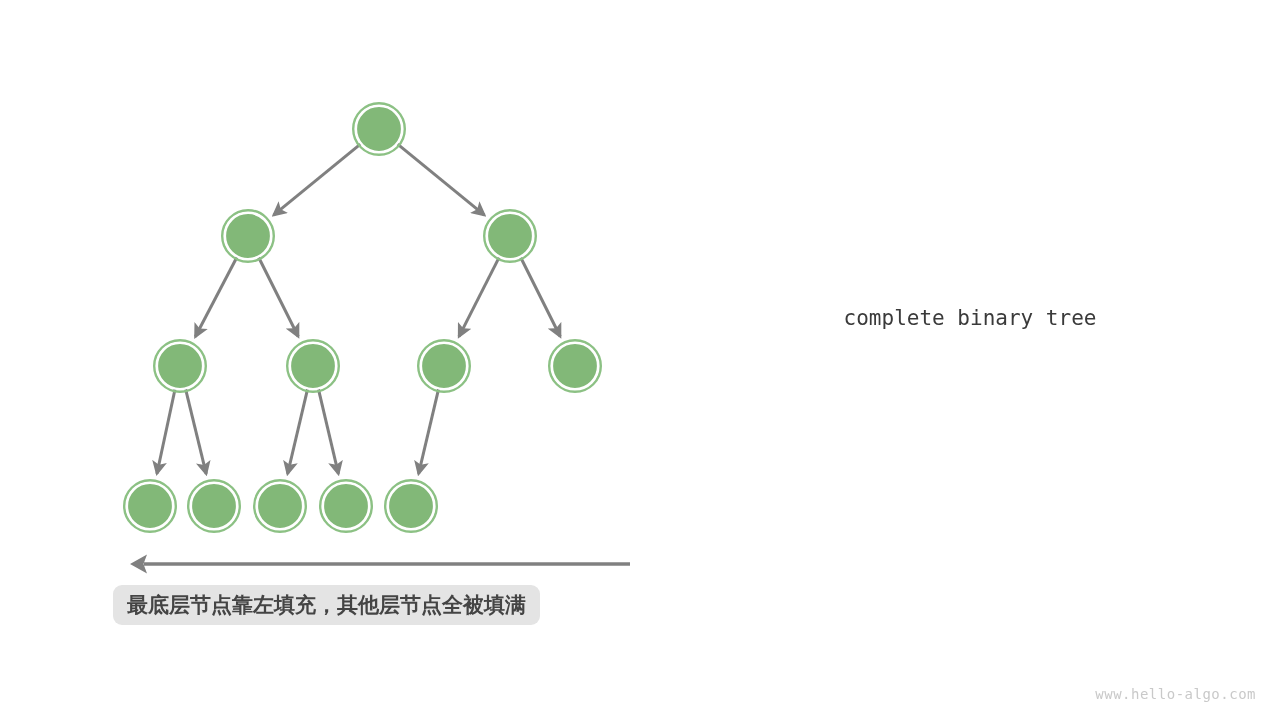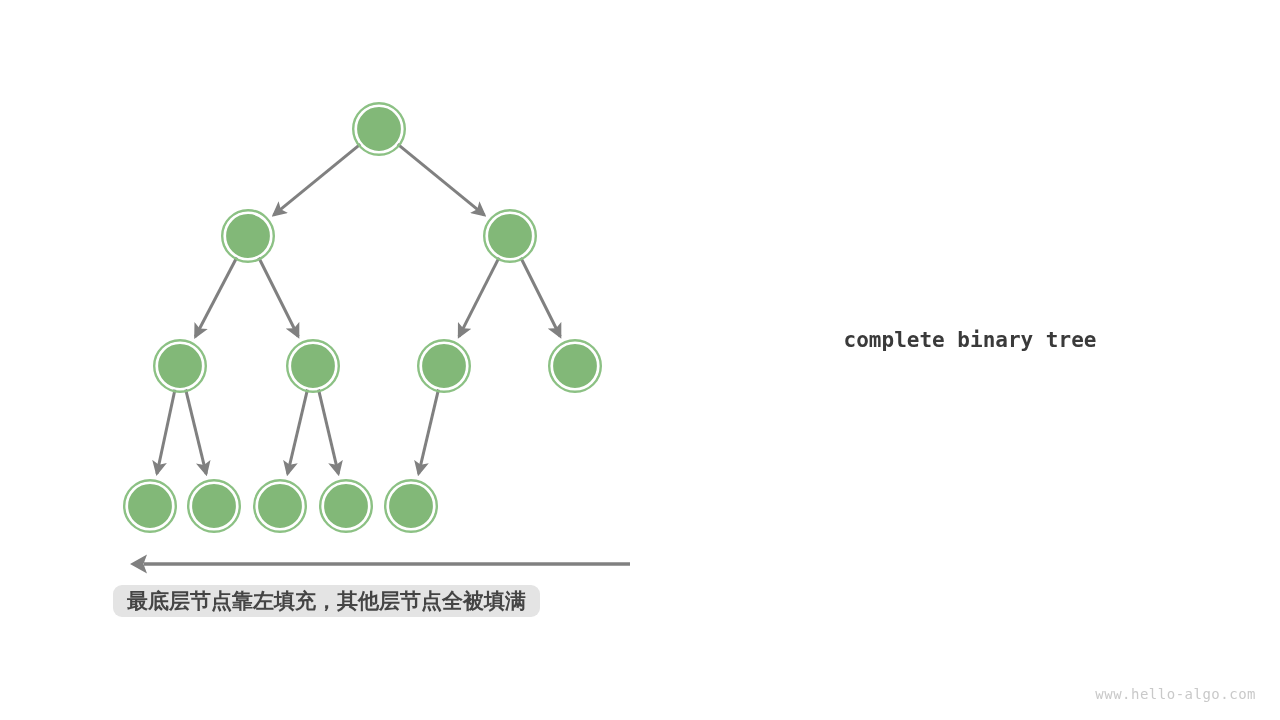--- a/index.html
+++ b/index.html
@@ -34,30 +34,29 @@
     font-size: 25px;
     font-weight: bold;
     color: #5aa457;
     letter-spacing: 1px;
     line-height: 1.2;
   }
   .legend-subtitle {
     font-family: "DejaVu Sans Mono", monospace;
     font-size: 21px;
     color: #3a3a3a;
-    margin-top: 38px;
+    margin-top: 16px;
     letter-spacing: 0px;
     line-height: 1.2;
-    font-weight: bold;
   }
   .caption-box {
     position: absolute;
     left: 113px;
     top: 585px;
-    height: 32px;
+    height: 40px;
     display: flex;
     align-items: center;
     padding: 0 14px;
     background: #e4e4e4;
     border-radius: 9px;
   }
   .caption-text {
     font-family: "Liberation Sans", sans-serif;
     font-size: 21px;
     font-weight: bold;

